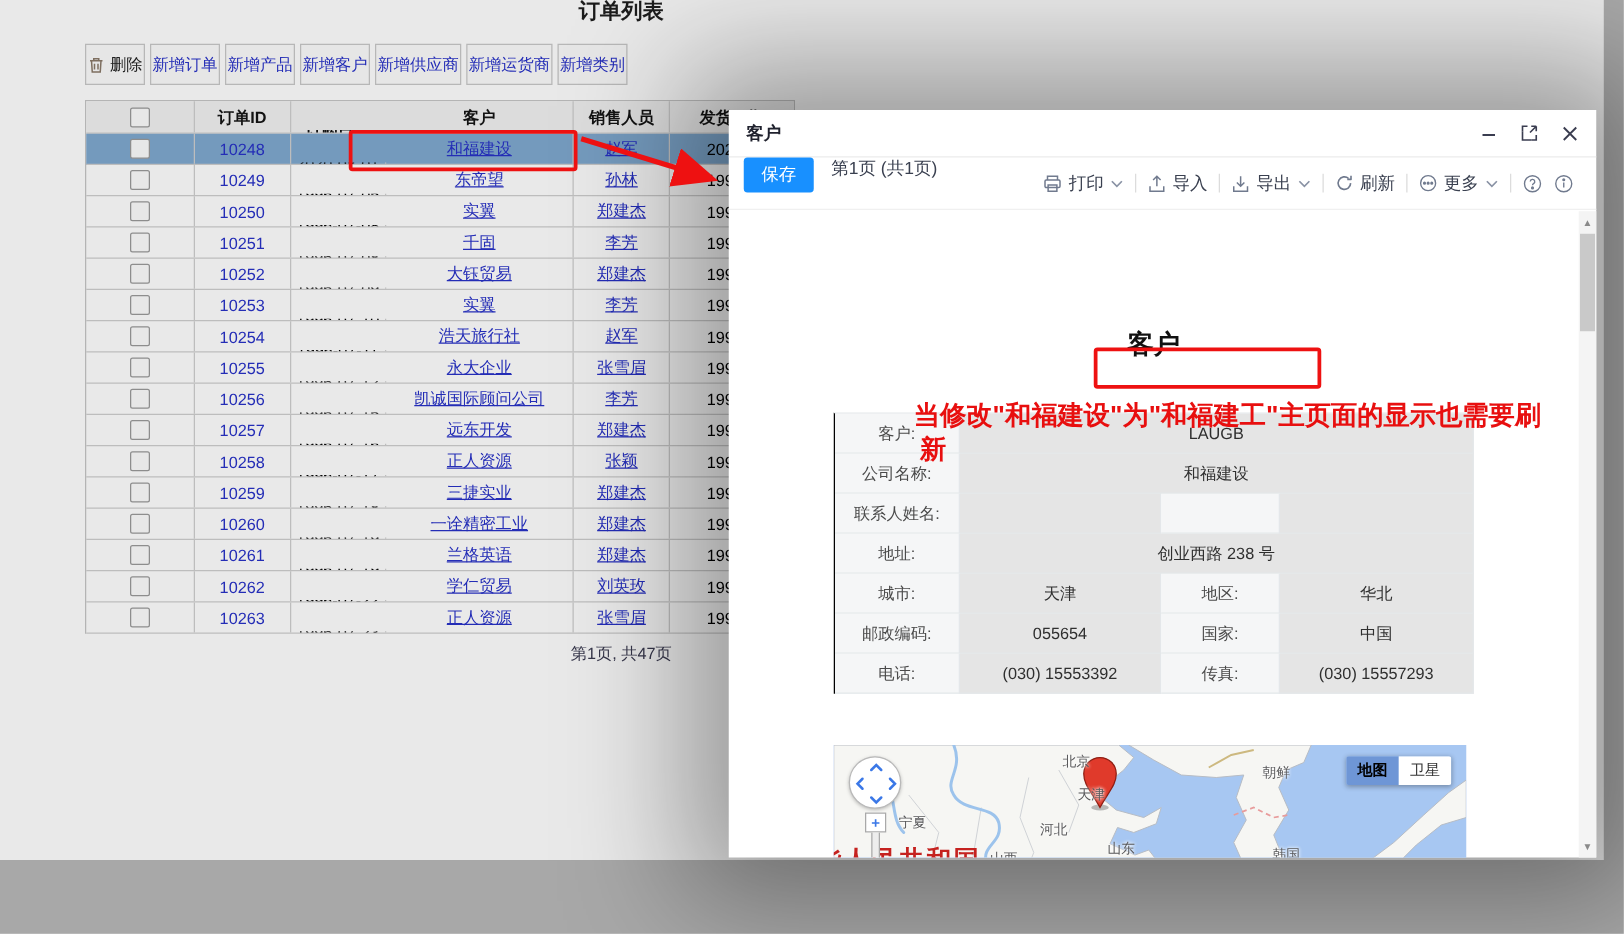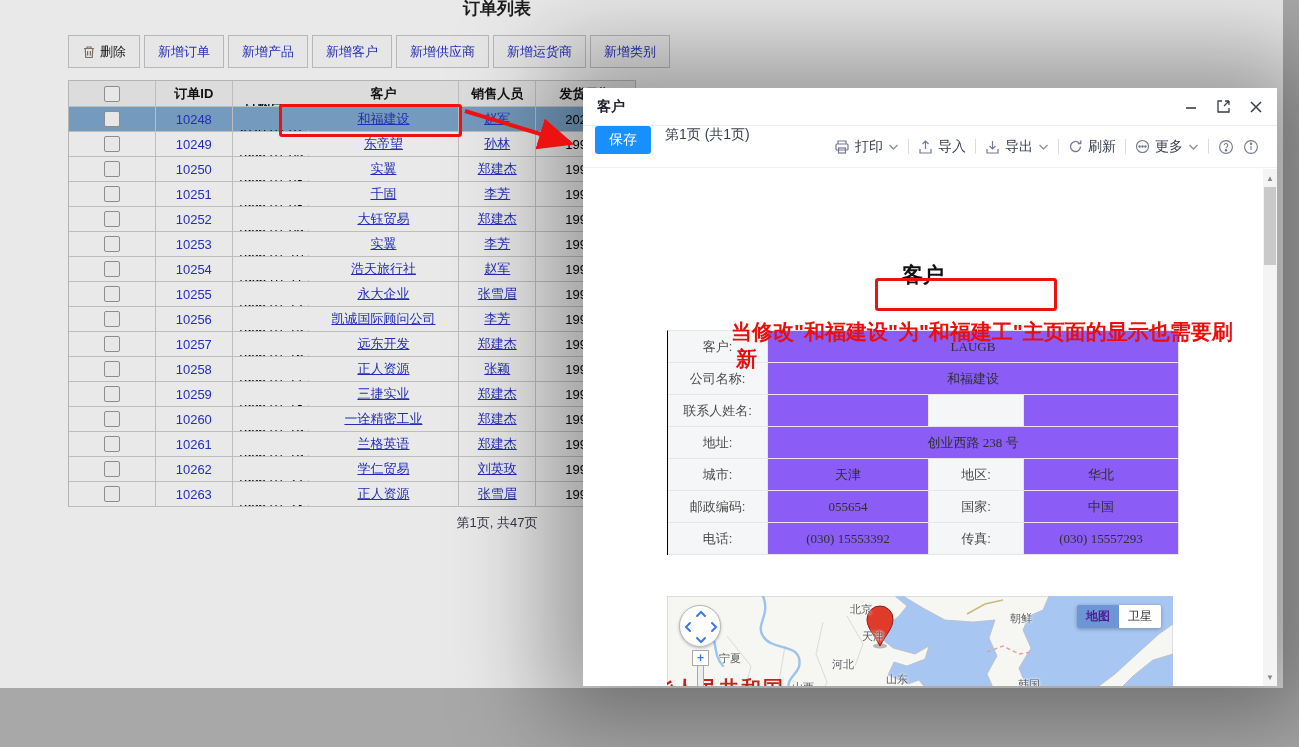--- a/index.html
+++ b/index.html
@@ -6,21 +6,21 @@
   html,body { width:1299px; height:747px; }
   body { background:#a8a8a8; font-family:"Liberation Sans","DejaVu Sans",sans-serif; position:relative; overflow:hidden; }
 
   
   .window { position:absolute; left:0; top:0; width:1283px; height:688px; background:#fff; overflow:hidden; }
   .dim { position:absolute; left:0; top:0; width:1283px; height:688px; background:rgba(0,0,0,0.085); z-index:5; pointer-events:none; }
 
   .page-title { position:absolute; top:-3px; left:0; width:994px; text-align:center; font-size:17px; font-weight:bold; color:#1f1f1f; }
 
   .toolbar { position:absolute; top:35px; left:68px; display:flex; gap:4px; }
-  .tbtn { height:33px; padding:0 13px; background:#fcfcfc; border:1px solid #c9c9c9; display:flex; align-items:center; gap:4px;
+  .tbtn { height:33px; padding:0 1px; background:#fcfcfc; border:1px solid #c9c9c9; display:flex; align-items:center; gap:4px;
           font-size:13px; color:#2832c8; cursor:pointer; }
   .tbtn.plain { color:#222; }
   .tbtn svg { display:block; }
 
   
   .grid { position:absolute; top:80px; left:68px; width:568px; border:1px solid #c6c6c6; border-bottom:none; background:#fff; font-size:13px; }
   .grow { display:flex; border-bottom:1px solid #cfcfcf; height:25px; align-items:stretch; }
   .grow.head { height:26px; background:#f1f1f1; font-weight:bold; color:#141414; }
   .gcell { border-right:1px solid #cfcfcf; display:flex; align-items:center; justify-content:center; overflow:hidden; white-space:nowrap; }
   .gcell:last-child { border-right:none; }
@@ -58,38 +58,38 @@
   .circ-btn { cursor:pointer; display:flex; align-items:center; }
 
   .m-content { position:absolute; left:0; top:81px; right:14px; bottom:0; overflow:hidden; }
   .form-title { position:absolute; top:92px; left:0; width:680px; text-align:center;
                 font-family:"Liberation Serif","DejaVu Serif",serif; font-size:21px; font-weight:bold; color:#111; }
 
   .fgrid { position:absolute; left:84px; top:161px; width:511px; display:grid;
            grid-template-columns:100px 161px 95px 155px; border-top:1px solid #e4e7ea; border-left:1px solid #000000; font-size:13px; }
   .fcell { border-right:1px solid #e4e7ea; border-bottom:1px solid #e4e7ea; height:32px; display:flex; align-items:center; justify-content:center; text-align:center; }
   .flabel { background:#f5f6f7; color:#4a4a4a; }
-  .fvalue { background:#8b5cf6; color:#2f2f2f;font-family:Liberation Serif, serif; }
+  .fvalue { background:#e5e5e5; color:#2f2f2f; }
   .span3 { grid-column:span 3; }
 
   
   .m-scroll { position:absolute; right:0; top:81px; bottom:0; width:14px; background:#f4f4f4; }
   .m-scroll .thumb { position:absolute; left:1px; width:12px; top:18px; height:78px; background:#c9c9c9; }
   .m-scroll .sb-arrow { position:absolute; left:0; width:14px; height:14px; display:flex; align-items:center; justify-content:center; color:#8a8a8a; font-size:8px; }
   .sb-up { top:2px; } .sb-down { bottom:2px; }
 
   
   .map { position:absolute; left:84px; top:427px; width:506px; height:171px; overflow:hidden; background:#a7c7f2; }
   .map svg.base { position:absolute; left:0; top:0; }
   .mlabel { position:absolute; transform:translate(-50%,-50%); font-size:11px; color:#58585a; white-space:nowrap;
             text-shadow:0 0 3px #fff,0 0 3px #fff; }
   .mlabel.country { color:#c5221f; font-family:"Liberation Serif","DejaVu Serif",serif; font-weight:bold; font-size:20px; letter-spacing:2px; text-shadow:none; }
   .map-type { position:absolute; right:12px; top:9px; display:flex; z-index:4; box-shadow:0 1px 4px rgba(0,0,0,0.3); border-radius:2px; overflow:hidden; font-size:12px; }
   .map-type .mt { padding:3px 9px; cursor:pointer; }
-  .mt-map { background:#6e96d6; color:#4c1d95; font-weight:bold;font-family:Liberation Serif, serif; }
+  .mt-map { background:#6e96d6; color:#000000; font-weight:bold;font-family:Liberation Serif, serif; }
   .mt-sat { background:#fff; color:#333; }
   .pan { position:absolute; left:12px; top:9px; width:42px; height:42px; border-radius:50%; background:#fff; border:1px solid #b9b9b9;
          box-shadow:0 1px 3px rgba(0,0,0,0.25); z-index:4; }
   .pan svg { position:absolute; left:0; top:0; }
   .zoomslider { position:absolute; left:25px; top:54px; width:17px; z-index:4; }
   .zbtn { width:17px; height:16px; background:#fff; border:1px solid #a9a9a9; color:#3b78e7; font-size:12px; font-weight:bold;
           display:flex; align-items:center; justify-content:center; cursor:pointer; }
   .ztrack { margin:0 auto; width:7px; height:88px; background:#ededed; border-left:1px solid #a9a9a9; border-right:1px solid #a9a9a9; }
 </style>
 </head>

